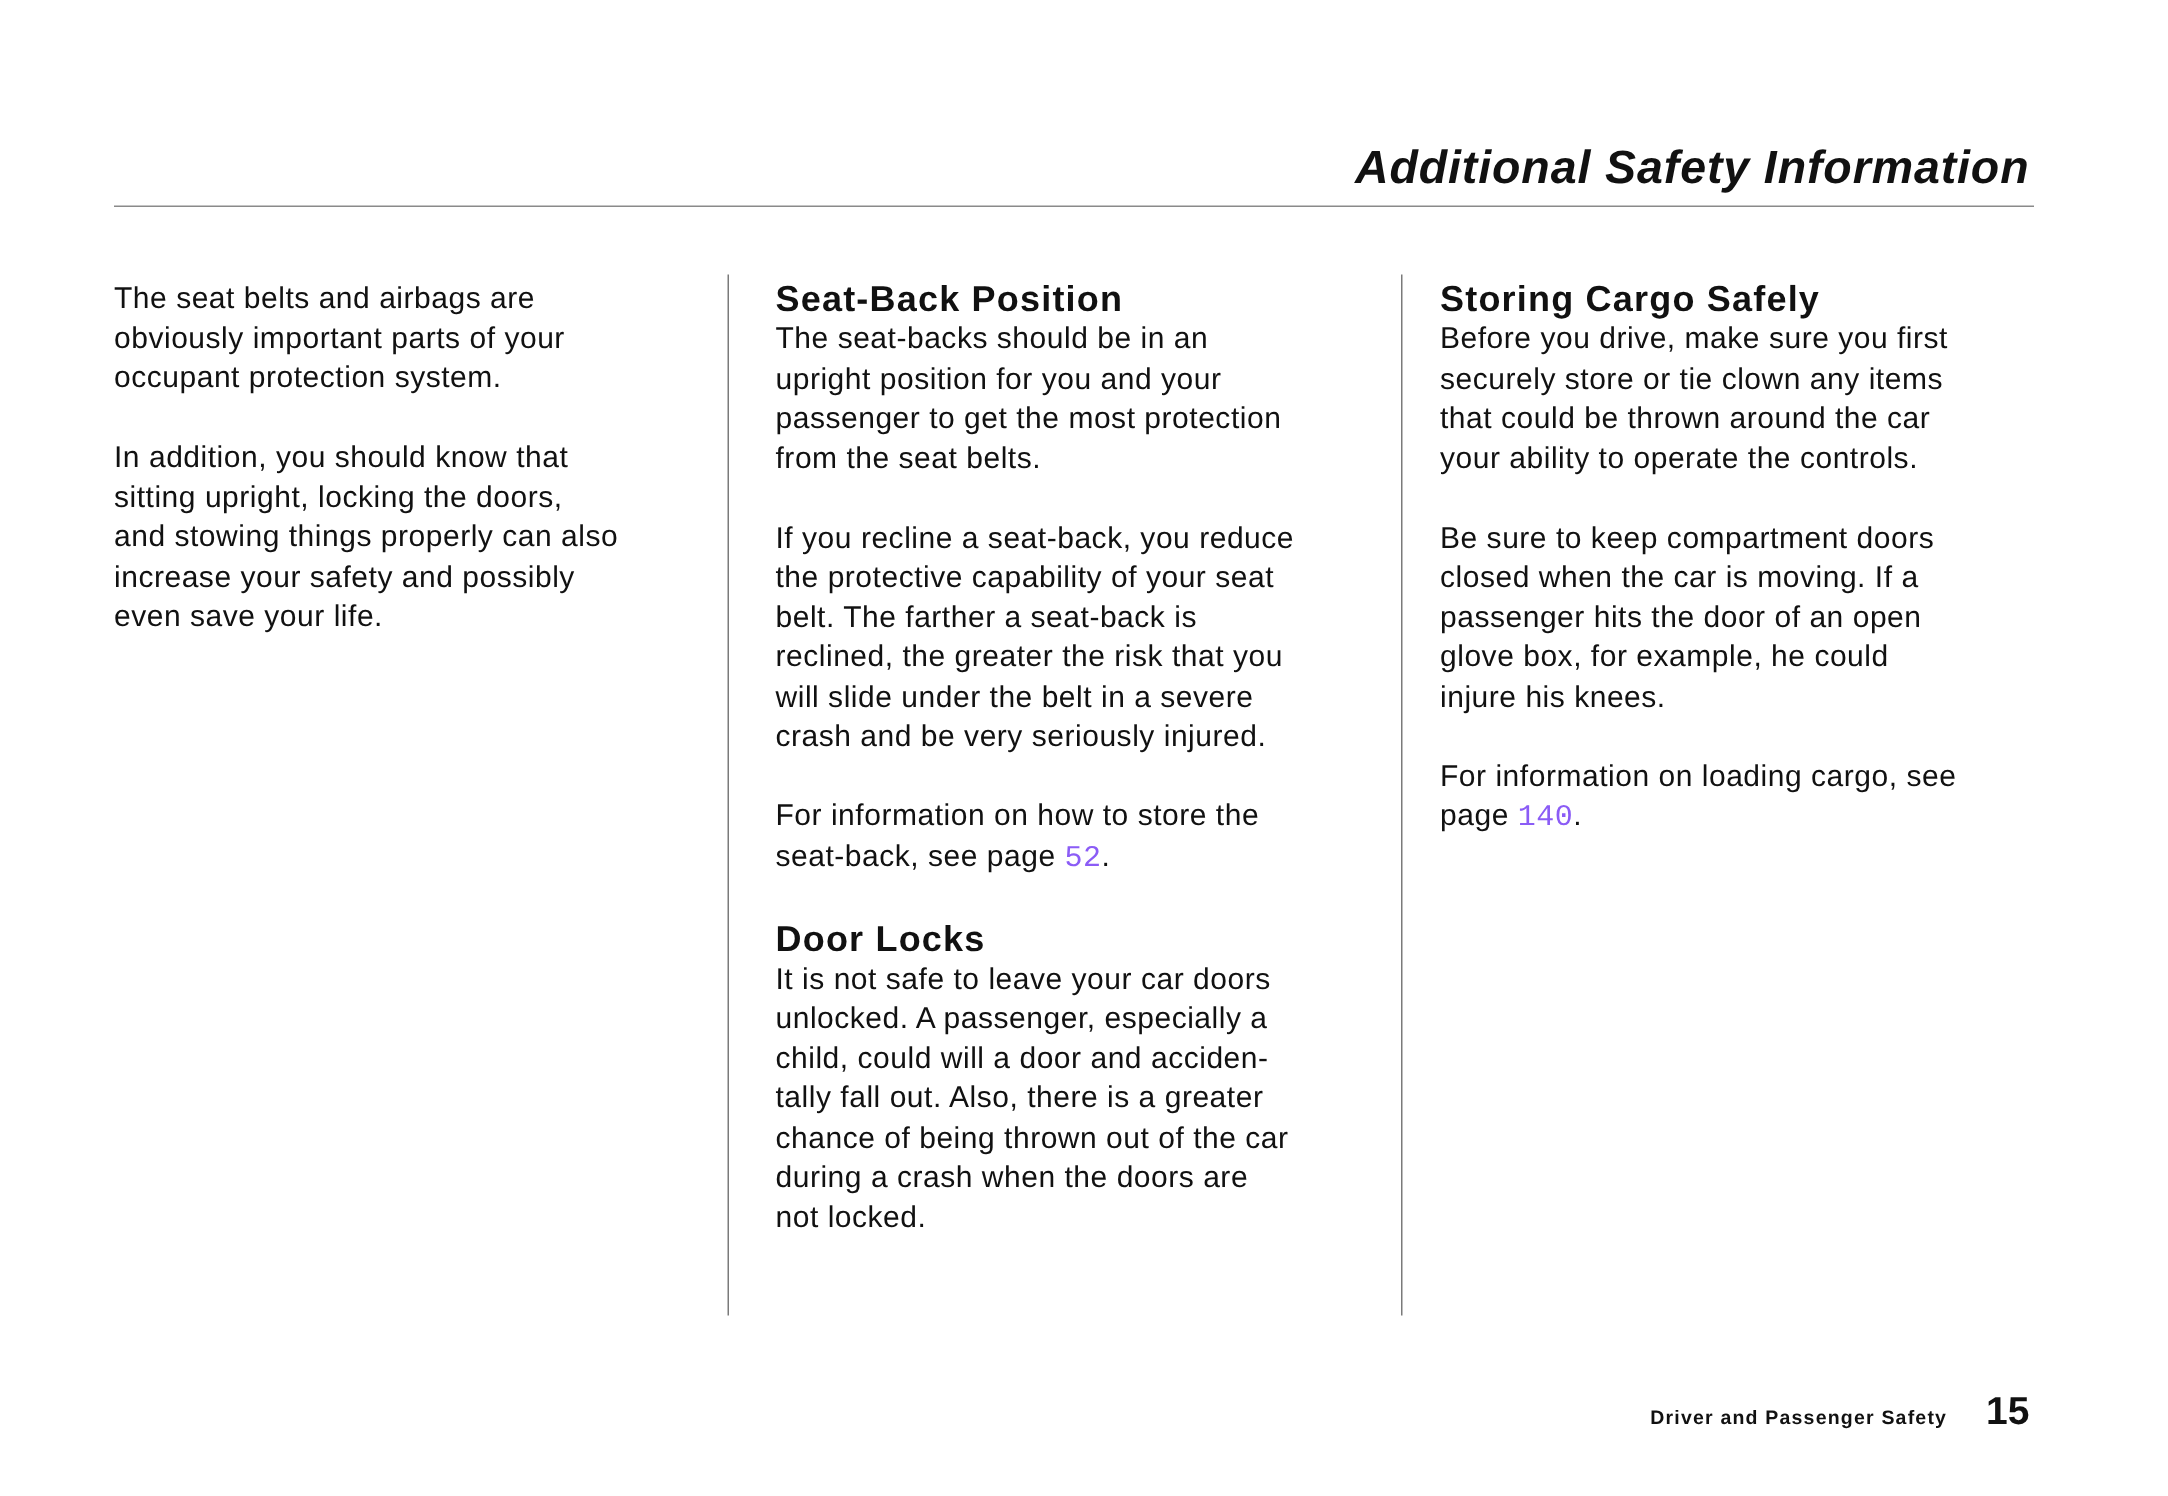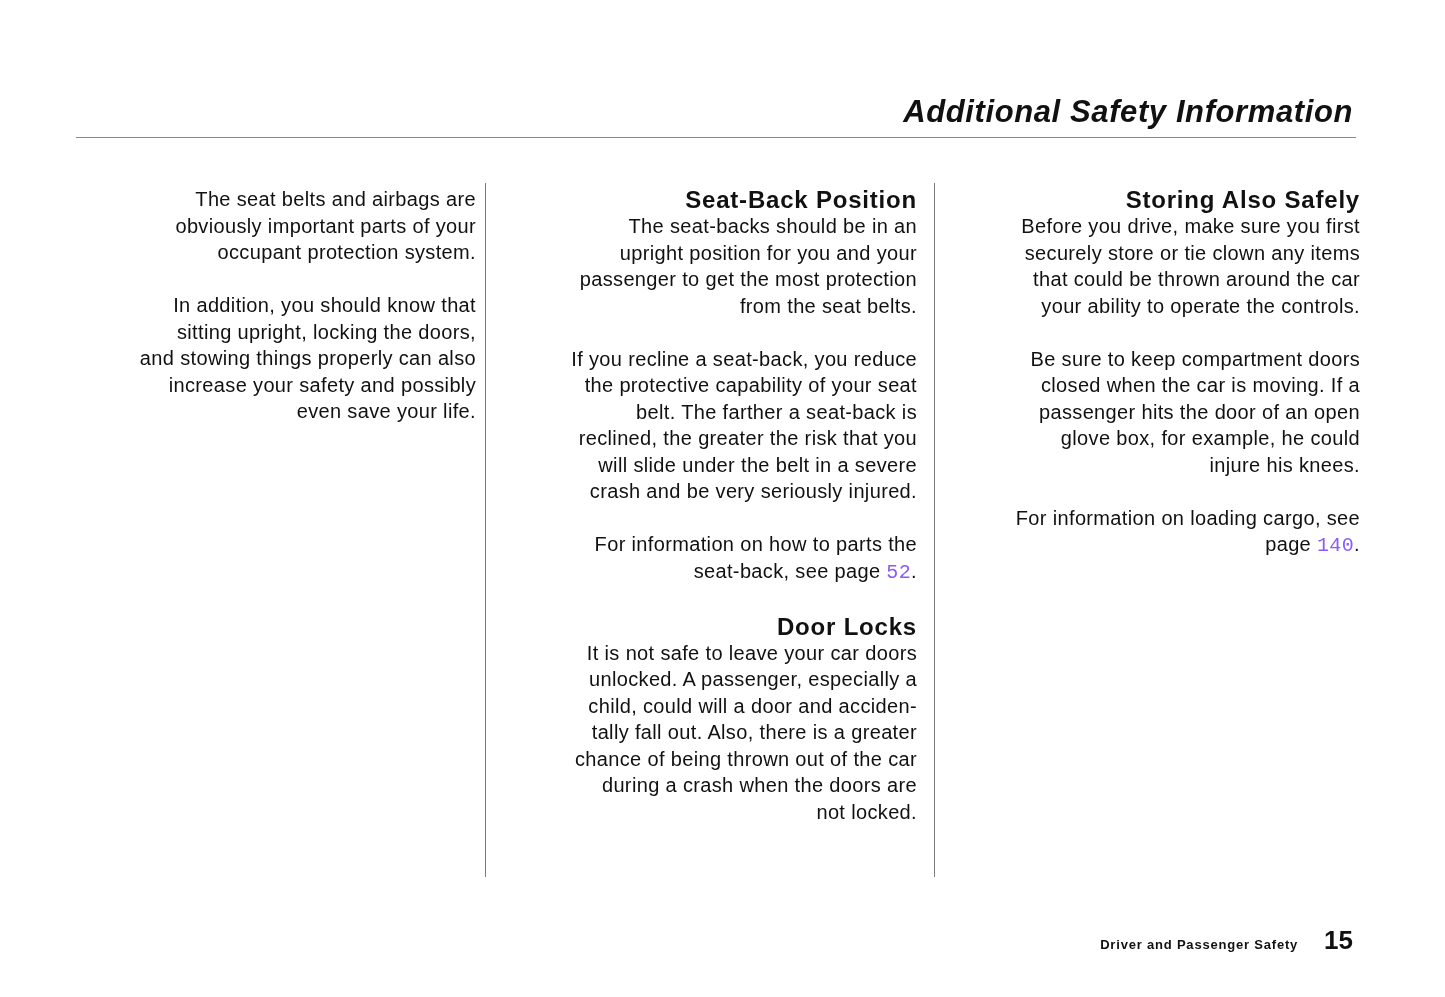--- a/index.html
+++ b/index.html
@@ -3,21 +3,21 @@
 <meta charset="utf-8">
 <style>
   html, body { margin: 0; padding: 0; background: #ffffff; }
   body { width: 1445px; height: 997px; position: relative; overflow: hidden;
          font-family: "Liberation Sans", sans-serif; color: #111111; }
   .title { position: absolute; right: 92px; top: 92px; font-size: 31px; font-weight: bold;
            letter-spacing: 0.6px; margin: 0; line-height: 40px; white-space: nowrap; font-style: italic; }
   .rule { position: absolute; left: 76px; top: 137px; width: 1280px; height: 0;
           border-top: 1.5px solid #8a8a8a; }
   .vdiv { position: absolute; top: 183px; width: 0; height: 694px; border-left: 1.5px solid #7a7a7a; }
-  .col { position: absolute; top: 186px; font-size: 20px; line-height: 26.5px; letter-spacing: 0.35px; text-align: right; }
+  .col { position: absolute; top: 186px; font-size: 20px; line-height: 26.5px; letter-spacing: 0.35px; }
   .col p { margin: 0 0 26.5px 0; }
   .col h2 { margin: 0; font-size: 24px; line-height: 27px; font-weight: bold; letter-spacing: 0.8px; }
   .link { color: #8b5cf6; cursor: pointer; font-family: Liberation Mono, monospace; }
   .c1 { left: 76px; width: 400px; }
   .c2 { left: 517px; width: 400px; }
   .c3 { left: 960px; width: 400px; }
   .line { display: block; white-space: nowrap; }
   .footer { position: absolute; right: 92px; top: 925px; white-space: nowrap; }
   .footer .sec { font-size: 13px; font-weight: bold; letter-spacing: 0.8px; vertical-align: baseline; }
   .footer .pg { font-size: 26px; font-weight: bold; margin-left: 26px; vertical-align: baseline; }
@@ -56,37 +56,37 @@
   </p>
   <p>
     <span class="line">If you recline a seat-back, you reduce</span>
     <span class="line">the protective capability of your seat</span>
     <span class="line">belt. The farther a seat-back is</span>
     <span class="line">reclined, the greater the risk that you</span>
     <span class="line">will slide under the belt in a severe</span>
     <span class="line">crash and be very seriously injured.</span>
   </p>
   <p>
-    <span class="line">For information on how to parts the</span>
+    <span class="line">For information on how to store the</span>
     <span class="line"><span>seat-back, see page </span><span class="link">52</span><span>.</span></span>
   </p>
   <h2>Door Locks</h2>
   <p>
     <span class="line">It is not safe to leave your car doors</span>
     <span class="line">unlocked. A passenger, especially a</span>
     <span class="line">child, could will a door and acciden-</span>
     <span class="line">tally fall out. Also, there is a greater</span>
     <span class="line">chance of being thrown out of the car</span>
     <span class="line">during a crash when the doors are</span>
     <span class="line">not locked.</span>
   </p>
 </div>
 
 <div class="col c3">
-  <h2>Storing Also Safely</h2>
+  <h2>Storing Cargo Safely</h2>
   <p>
     <span class="line">Before you drive, make sure you first</span>
     <span class="line">securely store or tie clown any items</span>
     <span class="line">that could be thrown around the car</span>
     <span class="line">your ability to operate the controls.</span>
   </p>
   <p>
     <span class="line">Be sure to keep compartment doors</span>
     <span class="line">closed when the car is moving. If a</span>
     <span class="line">passenger hits the door of an open</span>

